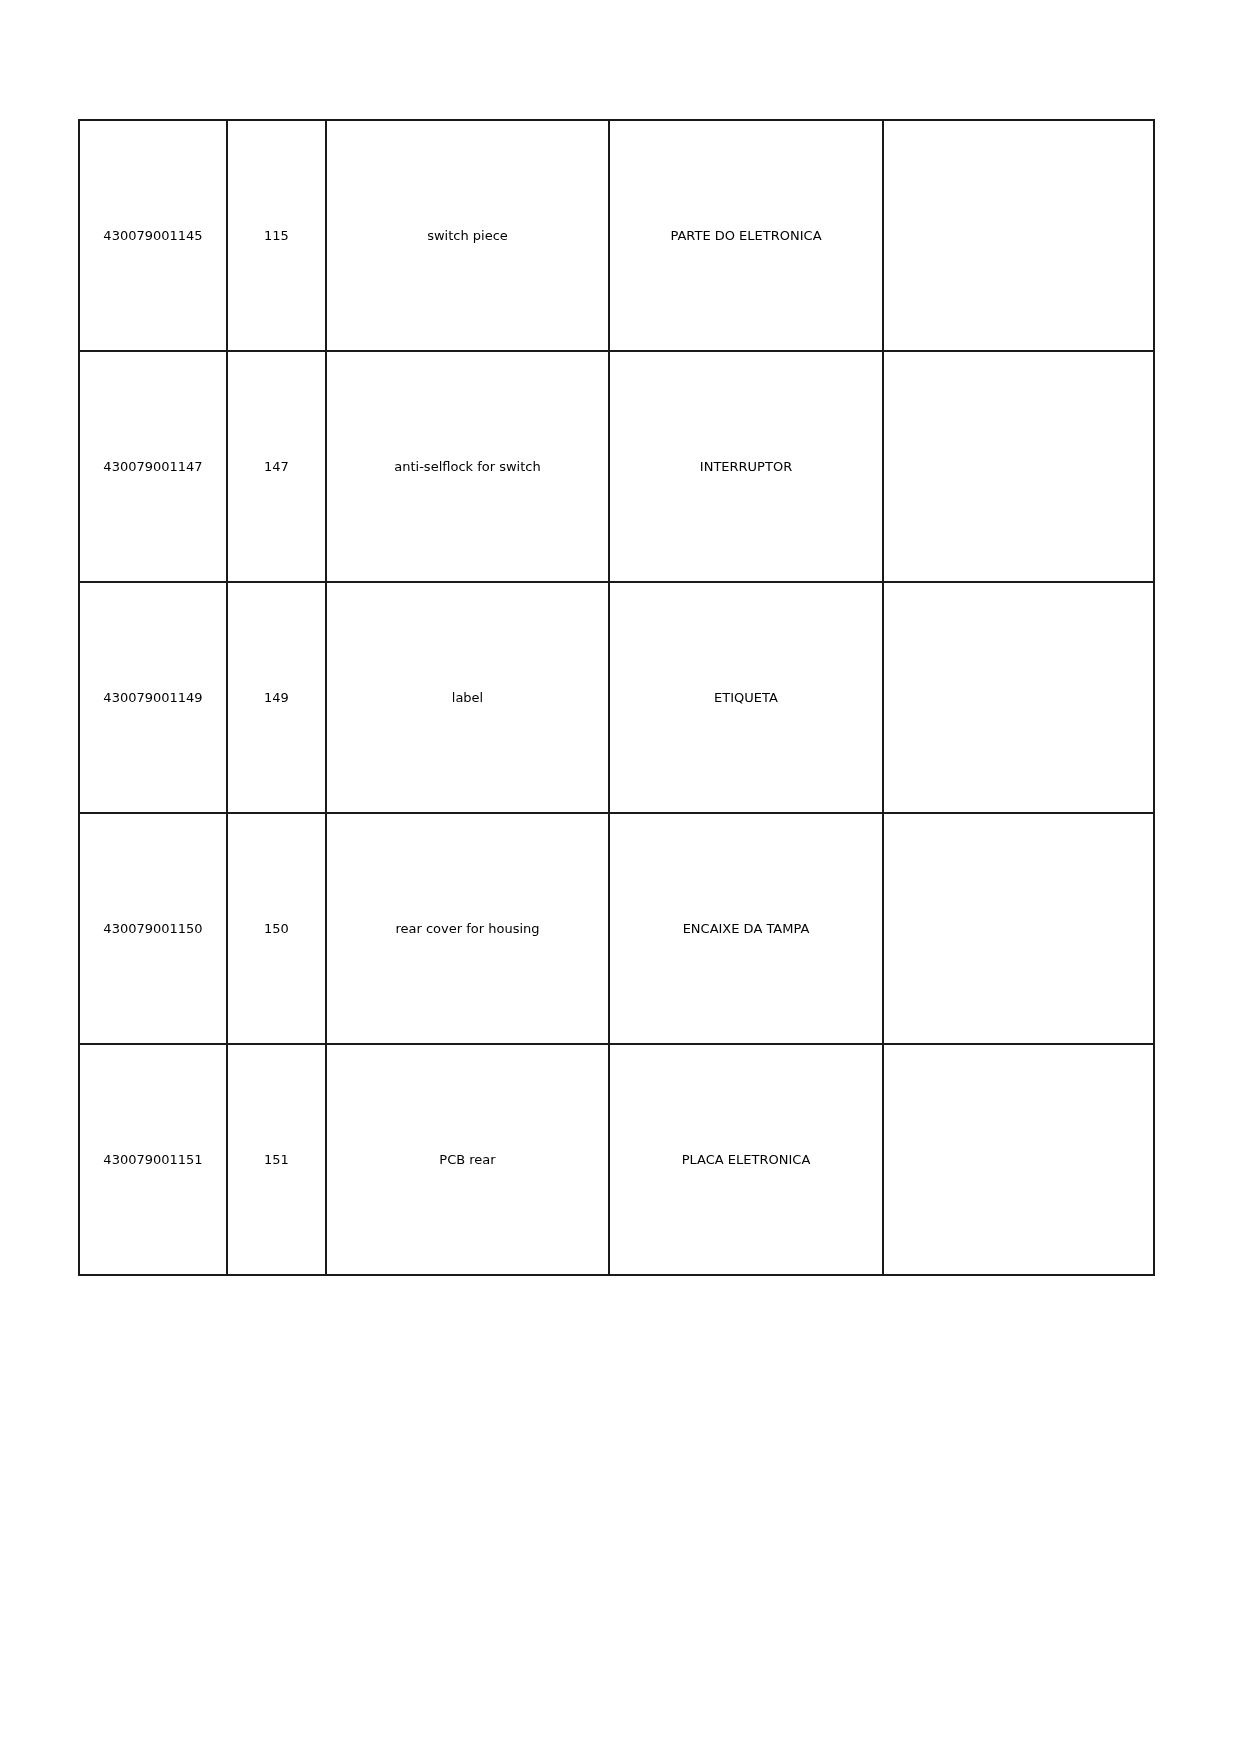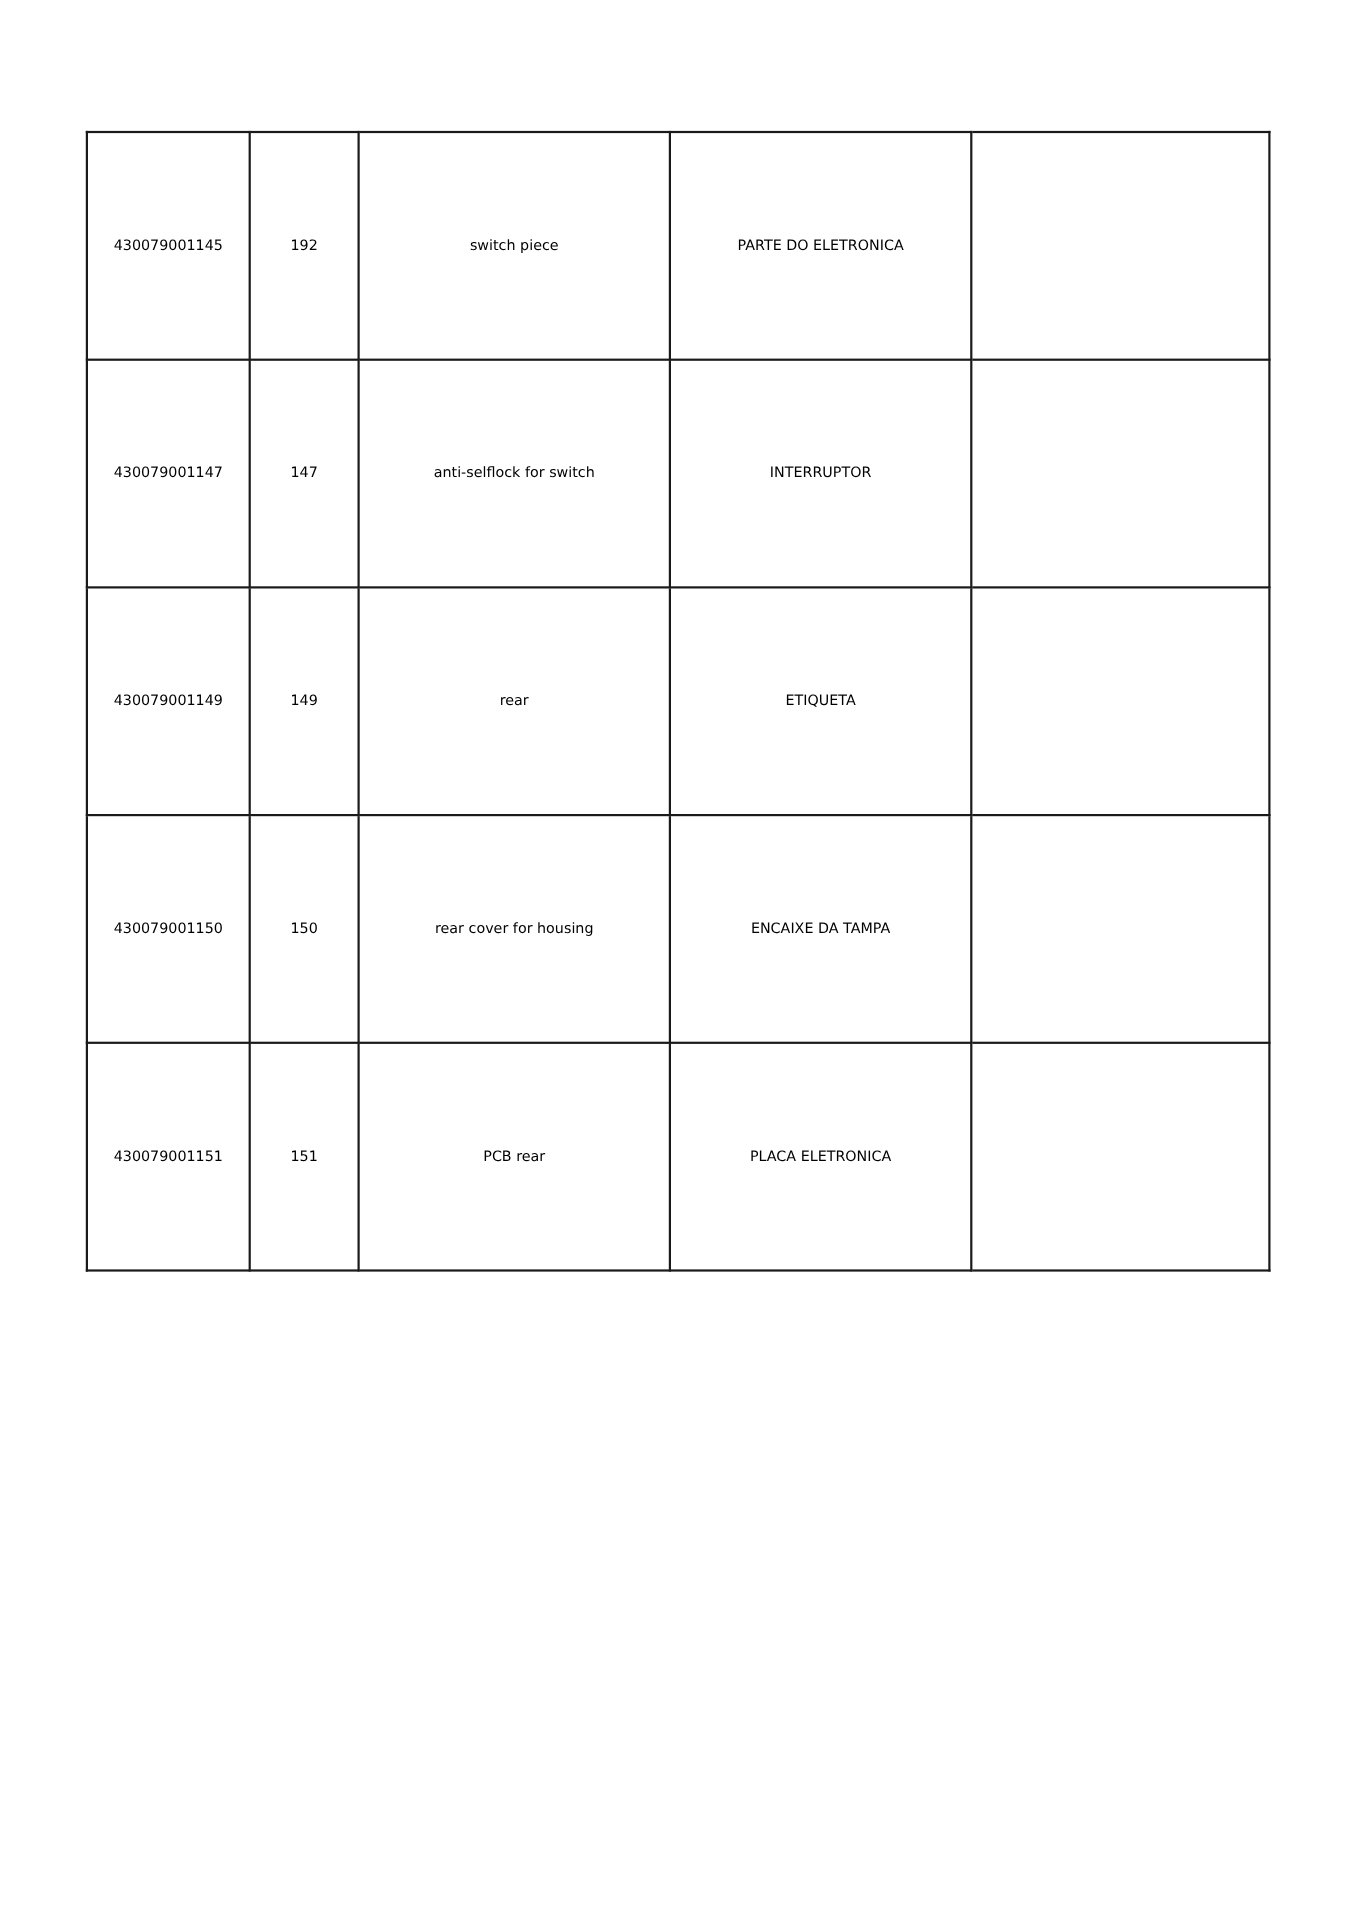--- a/index.html
+++ b/index.html
@@ -19,21 +19,21 @@
       position: absolute;
       left: 78px;
       top: 119px;
       border-collapse: collapse;
       table-layout: fixed;
       width: 1075px;
     }
     .parts-table td {
       border: 2px solid #1a1a1a;
       height: 205px;
-      padding: 0;
+      padding: 12px;
       text-align: center;
       vertical-align: middle;
       font-size: 13px;
       line-height: 16px;
       white-space: nowrap;
     }
     col.c-code { width: 148px; }
     col.c-pos  { width: 99px; }
     col.c-en   { width: 283px; }
     col.c-pt   { width: 274px; }
@@ -46,36 +46,36 @@
   <colgroup>
     <col class="c-code">
       <col class="c-pos">
       <col class="c-en">
       <col class="c-pt">
       <col class="c-extra">
   </colgroup>
   <tbody>
     <tr>
       <td>430079001145</td>
-      <td>192</td>
+      <td>115</td>
       <td>switch piece</td>
       <td>PARTE DO ELETRONICA</td>
       <td></td>
     </tr>
     <tr>
       <td>430079001147</td>
       <td>147</td>
       <td>anti-selflock for switch</td>
       <td>INTERRUPTOR</td>
       <td></td>
     </tr>
     <tr>
       <td>430079001149</td>
       <td>149</td>
-      <td>rear</td>
+      <td>label</td>
       <td>ETIQUETA</td>
       <td></td>
     </tr>
     <tr>
       <td>430079001150</td>
       <td>150</td>
       <td>rear cover for housing</td>
       <td>ENCAIXE DA TAMPA</td>
       <td></td>
     </tr>

